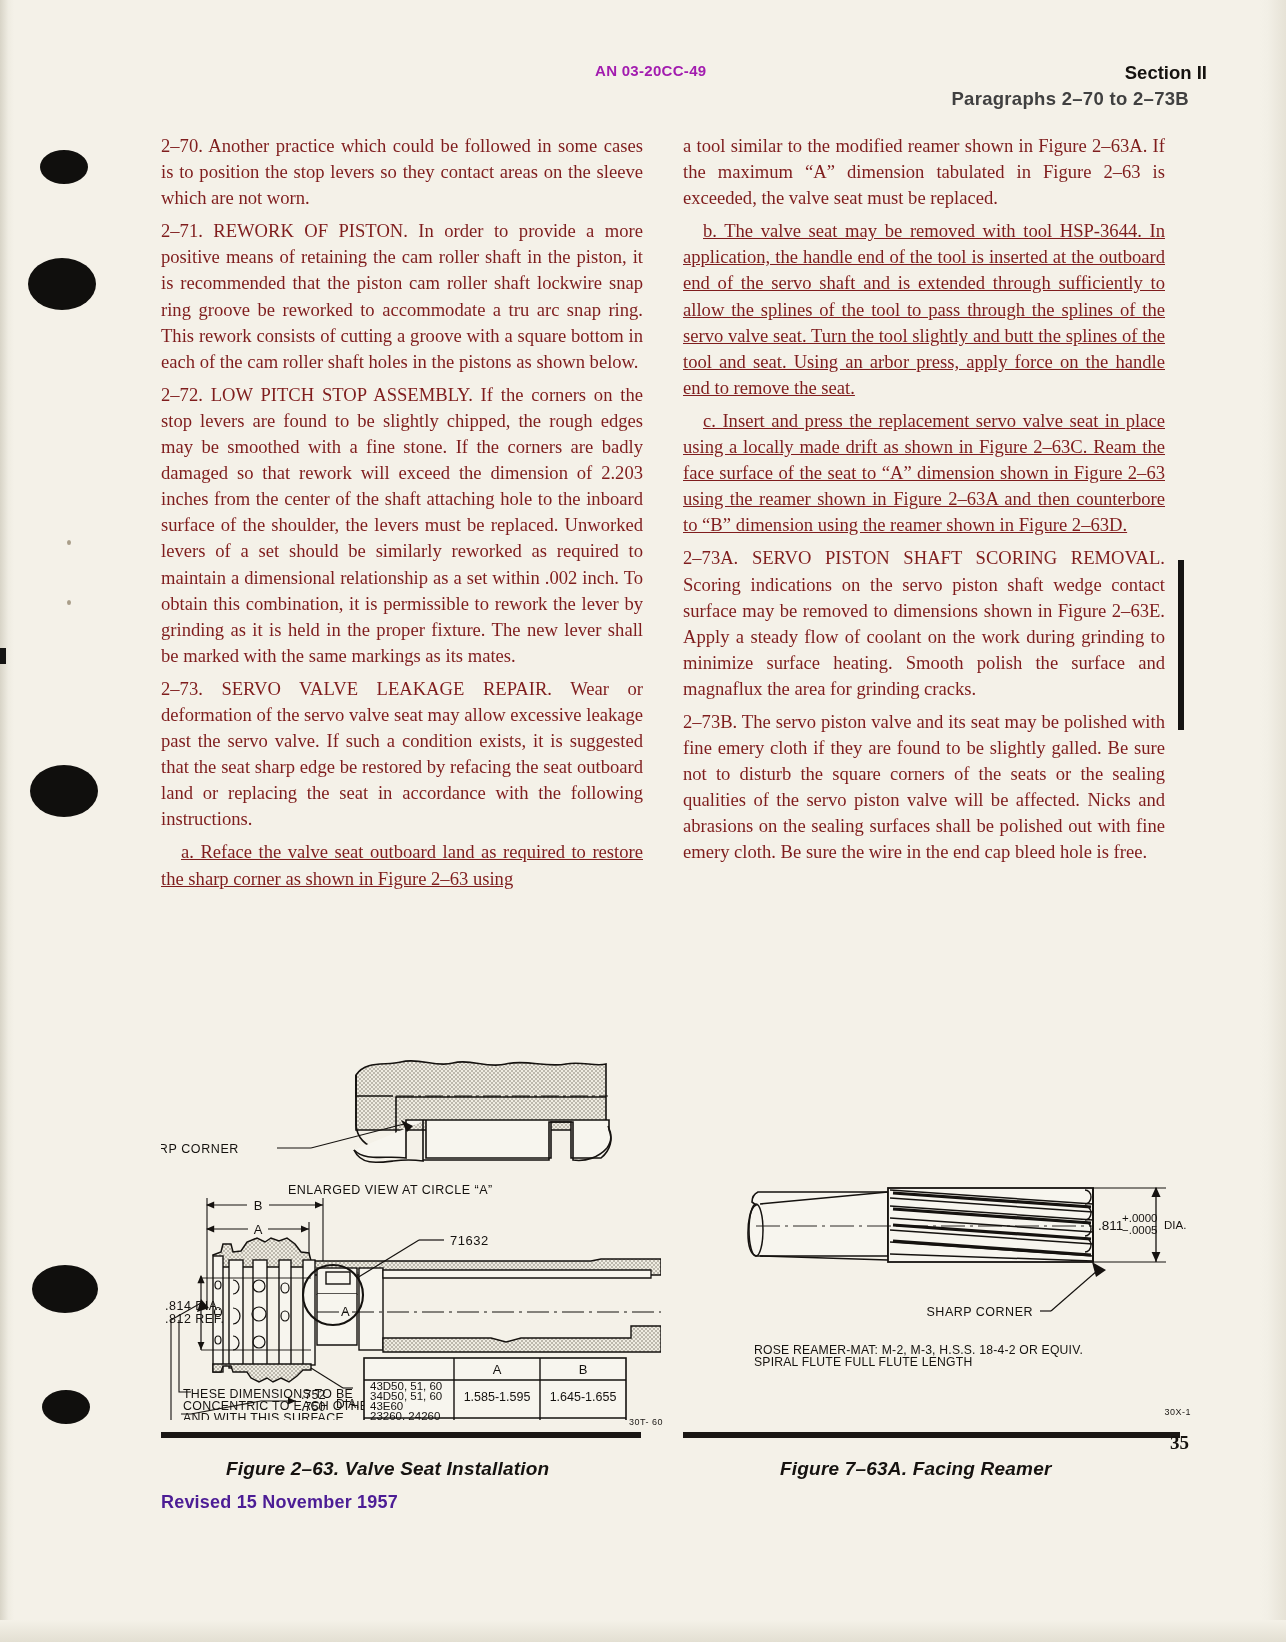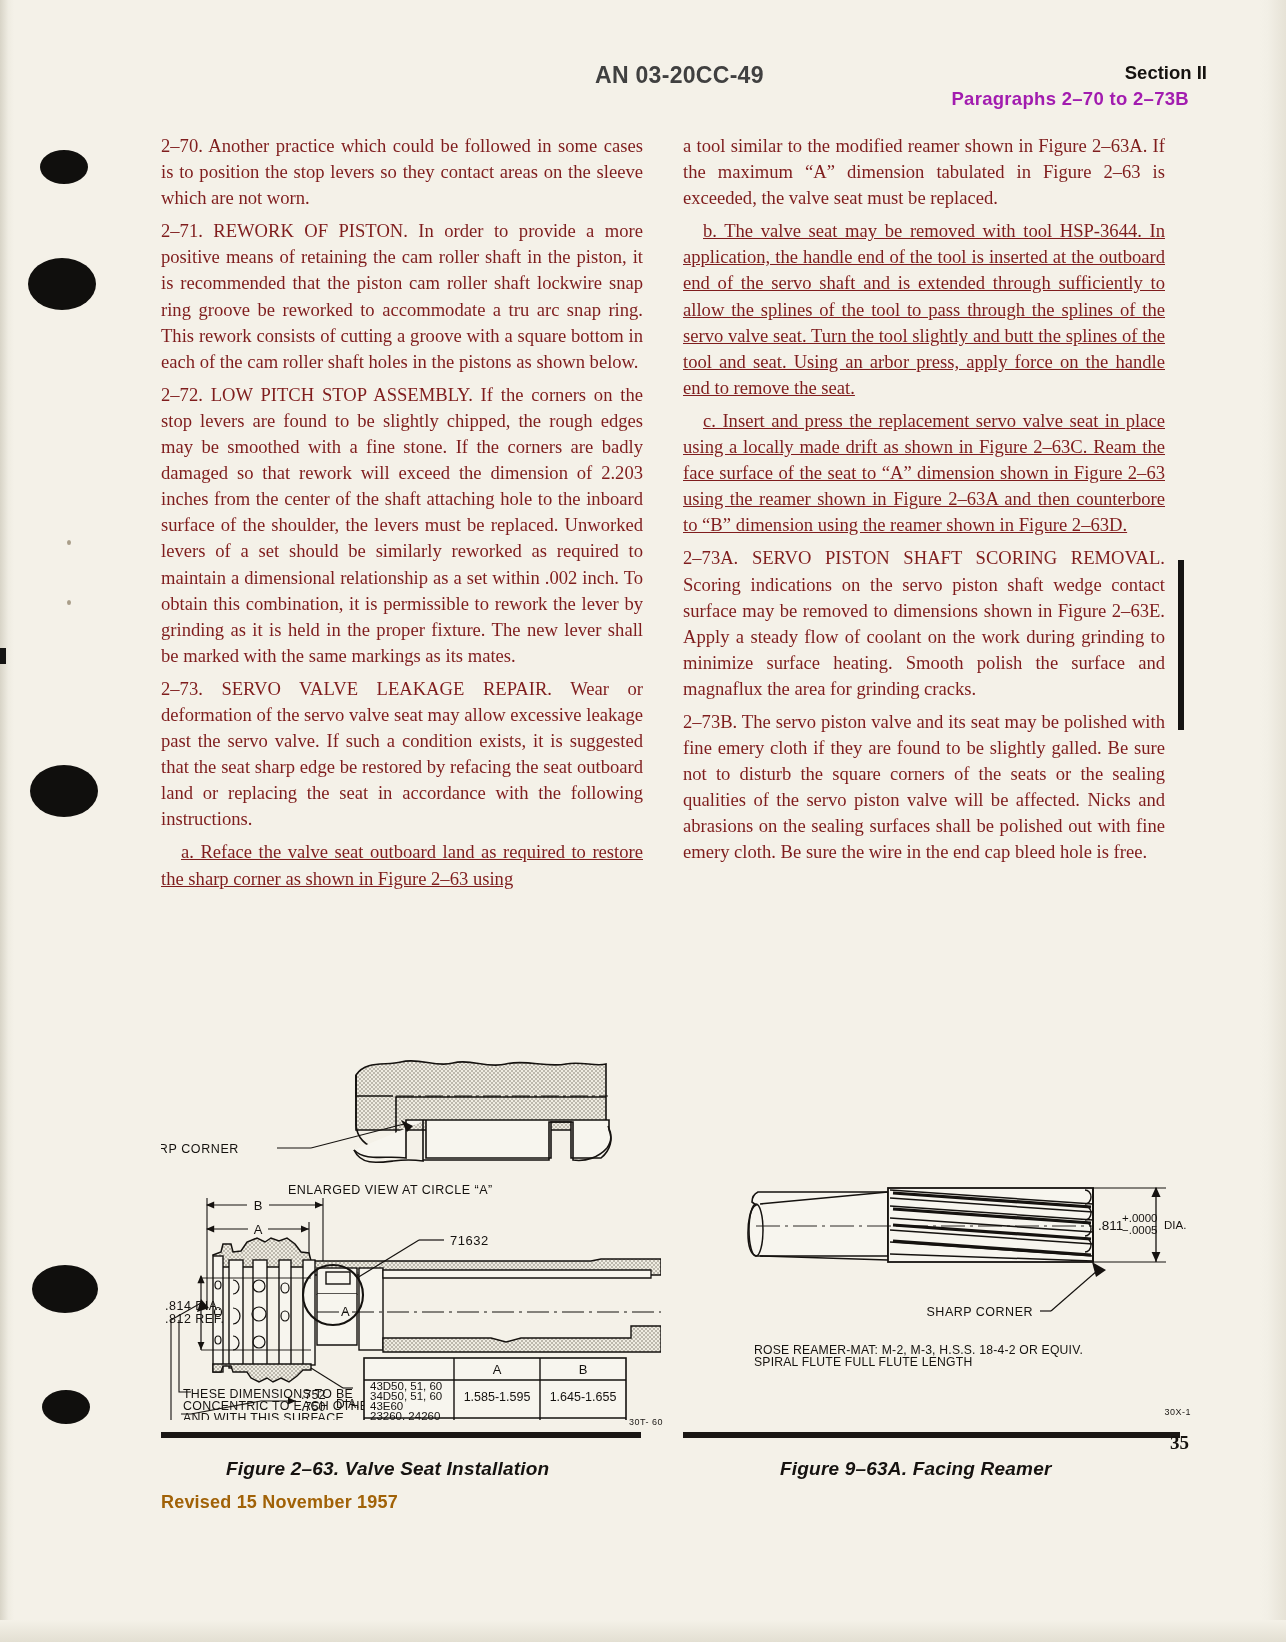--- a/index.html
+++ b/index.html
@@ -31,31 +31,31 @@
   .hole{
     position:absolute;background:#100f0d;border-radius:50%;
   }
   .bind-mark{position:absolute;background:#151413;}
 
   
   .hdr{position:absolute;left:0;right:0;top:62px;height:50px;}
   .hdr .doc-id{
     position:absolute;left:595px;top:0;
     font-family:"Liberation Sans",sans-serif;
-    font-weight:bold;font-size:23px;letter-spacing:.3px;color:#404040;
+    font-weight:bold;font-size:15px;letter-spacing:.3px;color:#a21caf;
   }
   .hdr .sect{
     position:absolute;right:79px;top:0;
     font-family:"Liberation Sans",sans-serif;
     font-weight:bold;font-size:18.5px;color:#15120f;
   }
   .hdr .paras{
     position:absolute;right:97px;top:26px;
     font-family:"Liberation Sans",sans-serif;
-    font-weight:bold;font-size:18.5px;letter-spacing:.3px;color:#a21caf;
+    font-weight:bold;font-size:18.5px;letter-spacing:.3px;color:#404040;
   }
 
   
   .col{
     position:absolute;top:133px;width:482px;
     font-size:18.6px;line-height:26.1px;
     text-align:justify;text-justify:inter-word;
     color:#7f1d1d;
     hyphens:none;
   }
@@ -78,21 +78,21 @@
     position:absolute;
     font-family:"Liberation Sans",sans-serif;
     font-style:italic;font-weight:bold;font-size:19px;
     color:#15120f;letter-spacing:.2px;white-space:nowrap;
   }
 
   
   .foot-left{
     position:absolute;left:161px;top:1492px;
     font-family:"Liberation Sans",sans-serif;
-    font-weight:bold;font-size:18px;color:#a16207;letter-spacing:.2px;
+    font-weight:bold;font-size:18px;color:#4c1d95;letter-spacing:.2px;
   }
   .foot-right{
     position:absolute;right:97px;top:1432px;
     font-family:Liberation Serif, serif;
     font-weight:bold;font-size:19px;color:#15120f;
   }
 
   
   svg text{
     font-family:"Liberation Sans",sans-serif;
@@ -346,18 +346,18 @@
       <text x="345" y="186" text-anchor="end" font-size="12.5" letter-spacing="0.5">SHARP CORNER</text>
 
       <text x="66" y="224" font-size="12.2" letter-spacing="0.2">ROSE REAMER-MAT: M-2, M-3, H.S.S. 18-4-2 OR EQUIV.</text>
       <text x="66" y="236" font-size="12.2" letter-spacing="0.2">SPIRAL FLUTE FULL FLUTE LENGTH</text>
     </svg>
 
     <div class="fig-code" style="right:-3px;top:277px;text-align:right;">30X-1</div>
   </div>
 
   <div class="fig-rule" style="left:683px;top:1432px;width:497px;"></div>
-  <div class="fig-cap" style="left:780px;top:1458px;">Figure 9–63A. Facing Reamer</div>
+  <div class="fig-cap" style="left:780px;top:1458px;">Figure 7–63A. Facing Reamer</div>
 
   <div class="foot-left">Revised 15 November 1957</div>
   <div class="foot-right">35</div>
 
 </div>
 
 </body></html>

